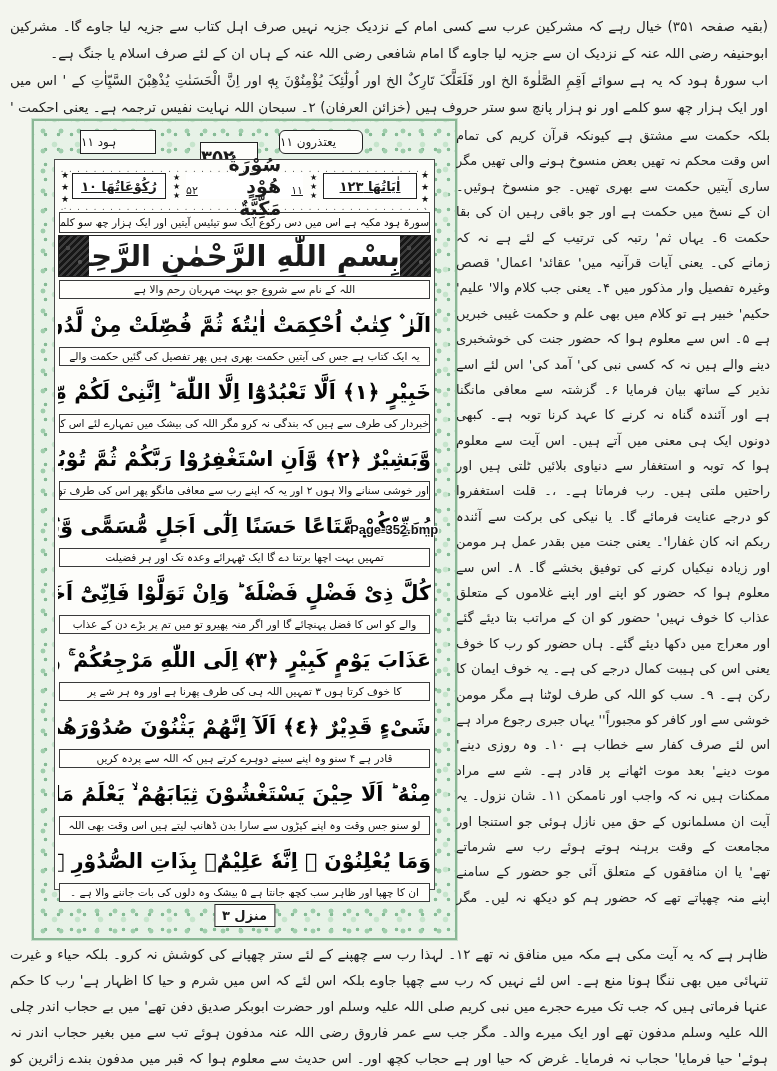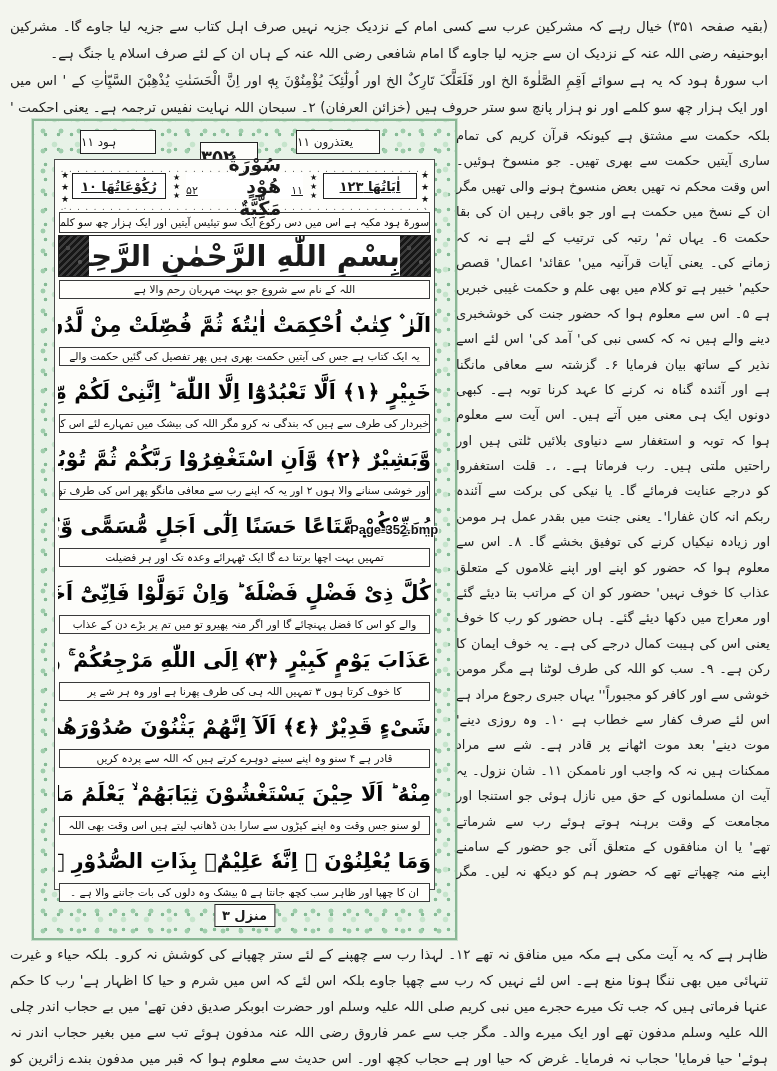--- a/index.html
+++ b/index.html
@@ -43,21 +43,21 @@
     background-position:0 0,9px 11px,5px 6px;
     border:2px solid #8ab795;
     box-shadow:0 0 0 1px #c9e0cd;
   }
   .hlabel{
     position:absolute;background:#fdfdfa;border:1px solid #222;
     text-align:left;font-size:12px;height:22px;line-height:22px;top:9px;
   }
   #h-left{left:46px;width:74px;}
   #h-center{left:166px;width:56px;top:21px;height:28px;line-height:28px;font-size:18px;font-weight:bold;}
-  #h-right{left:262px;width:82px;}
+  #h-right{left:245px;width:82px;border-radius:6px;}
   #manzil{
     position:absolute;bottom:11px;left:50%;transform:translateX(-50%);
     background:#fdfdfa;border:1px solid #222;padding:0 7px;
     font-size:13px;height:21px;line-height:21px;font-weight:bold;margin-top:8px;
   }
   #qinner{
     position:absolute;left:20px;right:20px;top:38px;bottom:48px;
     background:#fdfdfa;border:1px solid #4c4c4c;
     padding:2px 3px;box-sizing:border-box;
   }
@@ -184,25 +184,26 @@
     <div class="ustrip">لو سنو جس وقت وہ اپنے کپڑوں سے سارا بدن ڈھانپ لیتے ہیں اس وقت بھی اللہ</div>
     <div class="averse">وَمَا یُعْلِنُوْنَ ۚ اِنَّهٗ عَلِیْمٌۢ بِذَاتِ الصُّدُوْرِ ﴿٥﴾</div>
     <div class="ustrip">ان کا چھپا اور ظاہر سب کچھ جانتا ہے ۵ بیشک وہ دلوں کی بات جاننے والا ہے ۔</div>
   </div>
 
   <div id="manzil">منزل ۳</div>
 </div>
 
 <div id="commentary">
   <div class="uline">بلکہ حکمت سے مشتق ہے کیونکہ قرآن کریم کی تمام آیات</div>
+  <div class="uline">اس وقت محکم نہ تھیں بعض منسوخ ہونے والی تھیں مگر</div>
   <div class="uline">ساری آیتیں حکمت سے بھری تھیں۔ جو منسوخ ہوئیں۔</div>
-  <div class="uline">اس وقت محکم نہ تھیں بعض منسوخ ہونے والی تھیں مگر</div>
   <div class="uline">ان کے نسخ میں حکمت ہے اور جو باقی رہیں ان کی بقا میں</div>
   <div class="uline">حکمت 6۔ یہاں ثم' رتبہ کی ترتیب کے لئے ہے نہ کہ</div>
   <div class="uline">زمانے کی۔ یعنی آیات قرآنیہ میں' عقائد' اعمال' قصص</div>
+  <div class="uline">وغیرہ تفصیل وار مذکور میں ۴۔ یعنی جب کلام والا' علیم'</div>
   <div class="uline">حکیم' خبیر ہے تو کلام میں بھی علم و حکمت غیبی خبریں ہیں</div>
   <div class="uline">ہے ۵۔ اس سے معلوم ہوا کہ حضور جنت کی خوشخبری</div>
   <div class="uline">دینے والے ہیں نہ کہ کسی نبی کی' آمد کی' اس لئے اسے</div>
   <div class="uline">نذیر کے ساتھ بیان فرمایا ۶۔ گزشتہ سے معافی مانگنا استغفار</div>
   <div class="uline">ہے اور آئندہ گناہ نہ کرنے کا عہد کرنا توبہ ہے۔ کبھی</div>
   <div class="uline">دونوں ایک ہی معنی میں آتے ہیں۔ اس آیت سے معلوم</div>
   <div class="uline">ہوا کہ توبہ و استغفار سے دنیاوی بلائیں ٹلتی ہیں اور</div>
   <div class="uline">راحتیں ملتی ہیں۔ رب فرماتا ہے۔ ،۔ قلت استغفروا</div>
   <div class="uline">کو درجے عنایت فرمائے گا۔ یا نیکی کی برکت سے آئندہ</div>
   <div class="uline">ربکم انہ کان غفارا'۔ یعنی جنت میں بقدر عمل ہر مومن</div>

